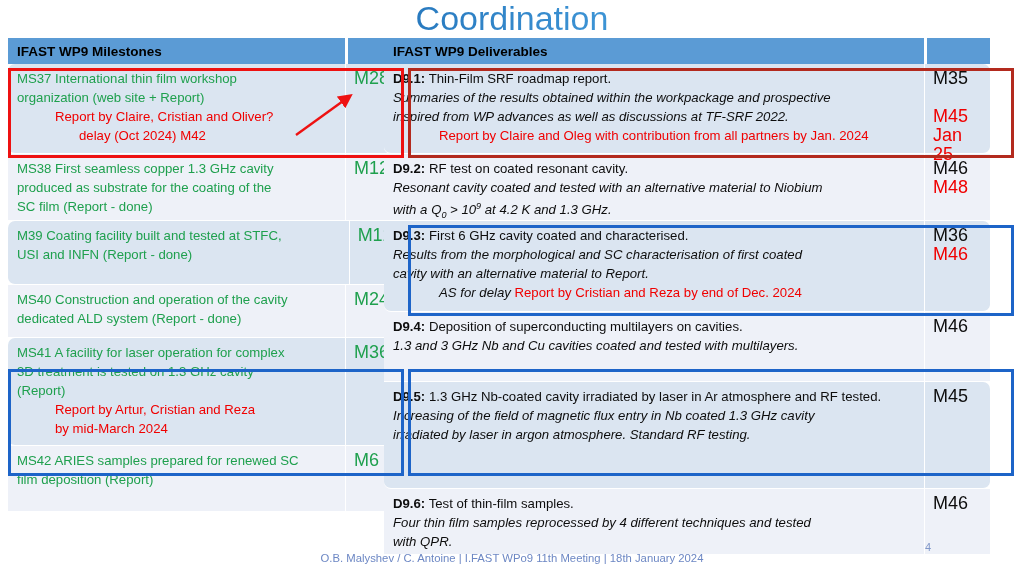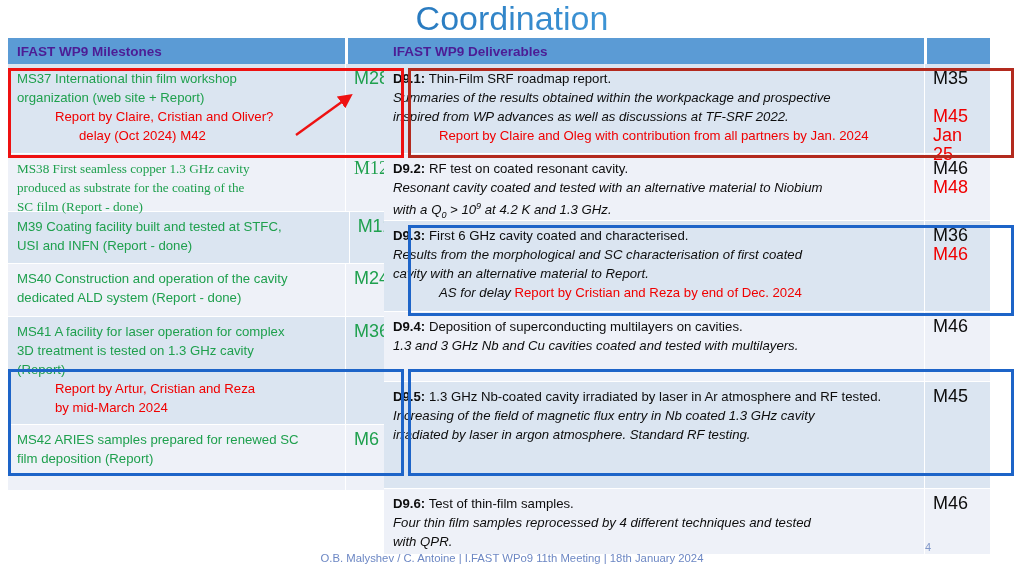--- a/index.html
+++ b/index.html
@@ -36,39 +36,39 @@
   #milestones-table{ left:8px; width:396px; }
   #deliverables-table{ left:384px; width:606px; }
 
   .thead{
     height:26px;
     display:flex;
     background:#5b9bd5;
   }
   .thead .hcell{
     background:#5b9bd5;
-    color:#4c1d95;
+    color:#000000;
     font-size:13.5px;
     font-weight:bold;
     display:flex;
     align-items:center;
     padding-left:9px;
     box-sizing:border-box;
   }
   .thead .hgap{ width:3px; background:#ffffff; }
 
   .rows{ position:relative; }
 
   .row{
     display:flex;
     box-sizing:border-box;
     border-bottom:1px solid #ffffff;
   }
   .row.alt0{ background:#eef1f8; }
-  .row.alt1{ background:#dbe5f1; }
+  .row.alt1{ background:#dbe5f1;border-radius:7px; }
 
   .c-text{
     box-sizing:border-box;
     padding:5px 6px 5px 9px;
     font-size:13.2px;
     line-height:19px;
   }
   .c-code{
     box-sizing:border-box;
     padding:5px 4px 5px 8px;
@@ -136,29 +136,29 @@
   <div class="rows" id="milestones-rows">
       <div class="row alt1" style="height: 90px;">
         <div class="c-text">
           <span class="line green">MS37 International thin film workshop</span>
           <span class="line green">organization (web site + Report)</span>
           <span class="line red indent1">Report by Claire, Cristian and Oliver?</span>
           <span class="line red indent2">delay  (Oct 2024) M42</span>
         </div>
         <div class="c-code green">M28</div>
       </div>
-      <div class="row alt0" style="height: 58px; font-family: Liberation Serif, serif;">
+      <div class="row alt0" style="height: 67px;">
         <div class="c-text">
           <span class="line green">MS38 First seamless copper 1.3 GHz cavity</span>
           <span class="line green">produced as substrate for the coating of the</span>
           <span class="line green">SC film (Report - done)</span>
         </div>
         <div class="c-code green">M12</div>
       </div>
-      <div class="row alt1" style="height: 52px; gap: 29px;">
+      <div class="row alt1" style="height: 64px; gap: 29px;">
         <div class="c-text">
           <span class="line green">M39 Coating facility built and tested at STFC,</span>
           <span class="line green">USI and INFN (Report - done)</span>
         </div>
         <div class="c-code green">M12</div>
       </div>
       <div class="row alt0" style="height: 53px;">
         <div class="c-text">
           <span class="line green">MS40 Construction and operation of the cavity</span>
           <span class="line green">dedicated ALD system (Report - done)</span>

